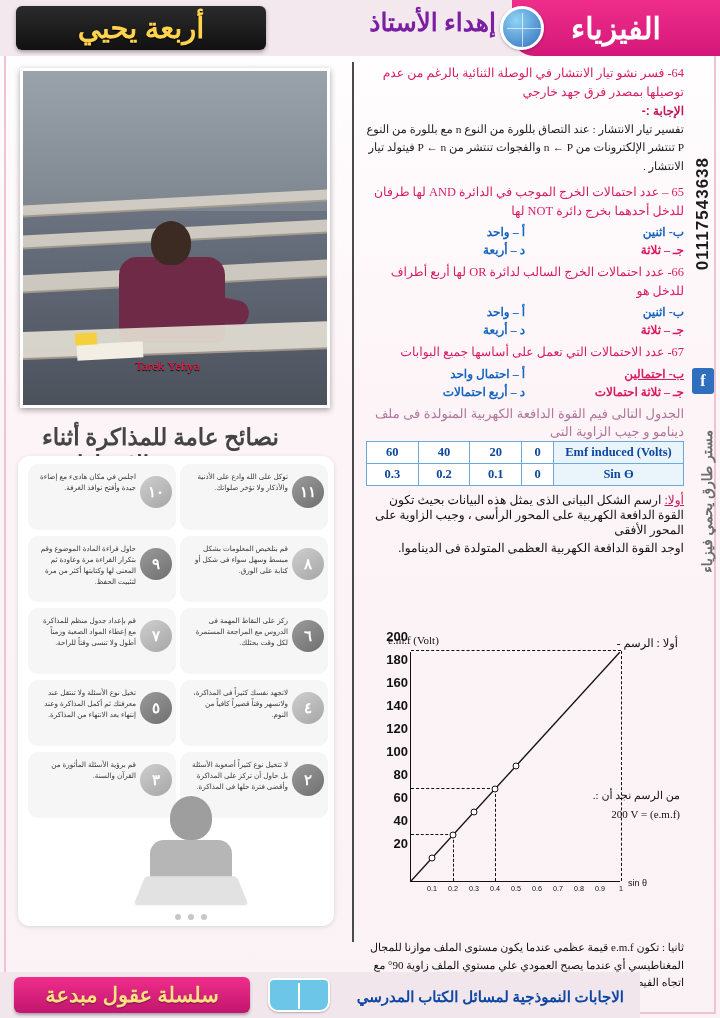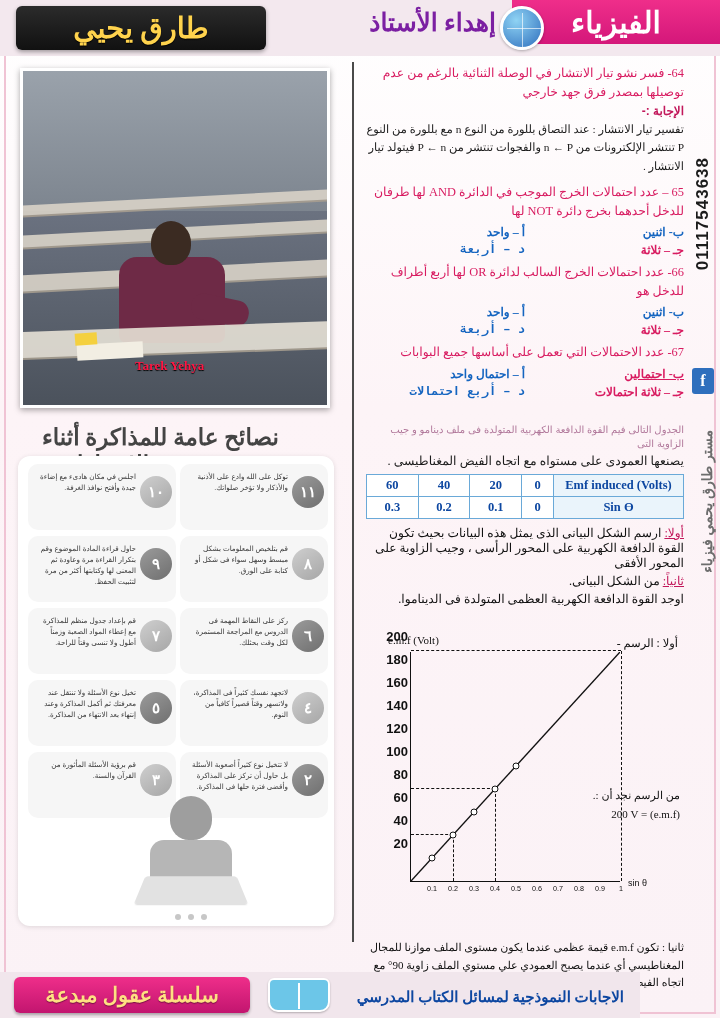--- a/index.html
+++ b/index.html
@@ -22,21 +22,21 @@
     border:2px solid #f0c3d4;
     pointer-events:none;
   }
 
   
   .header {
     position:absolute; left:0; top:0; width:720px; height:56px;
     background:#f3e8ee;
   }
   .hdr-pink {
-    position:absolute; right:0; top:0; width:208px; height:44px;
+    position:absolute; right:0; top:0; width:208px; height:56px;
     background:linear-gradient(180deg,#ef2e8a,#d4177a);
     border-bottom-left-radius:22px;
     display:flex; align-items:center; justify-content:center;
   }
   .hdr-pink .title {
     color:#fff; font-weight:bold; font-size:30px; letter-spacing:1px;
     font-family:"Liberation Serif", serif;
   }
   .globe-badge {
     position:absolute; right:176px; top:6px; width:44px; height:44px;
@@ -129,21 +129,21 @@
   .photo .main-student-body {
     position:absolute; left:96px; top:186px; width:106px; height:86px;
     background:#6e2a46; border-radius:18px 18px 8px 8px;
   }
   .photo .main-student-arm {
     position:absolute; left:168px; top:226px; width:58px; height:26px;
     background:#6e2a46; border-radius:12px; transform:rotate(12deg);
   }
   .photo .tag {
     position:absolute; left:112px; top:287px;
-    color:#ff1744; font-weight:bold; font-size:13px;
+    color:#ff1744; font-weight:normal; font-size:13px;
     text-shadow:0 1px 1px #000;
     font-family:"Liberation Serif", serif;
   }
   .photo .papers {
     position:absolute; left:54px; top:272px; width:66px; height:16px;
     background:#f2eee3; transform:rotate(-3deg);
   }
   .photo .note-yellow {
     position:absolute; left:52px; top:262px; width:22px; height:12px;
     background:#f4d03f; transform:rotate(-4deg);
@@ -228,27 +228,27 @@
   .ans { color:#c2185b; font-weight:bold; font-size:12px; margin:2px 0; }
   .para { color:#1a1a1a; font-size:11.4px; line-height:1.6; font-family:"Liberation Serif", serif; }
   .opts {
     display:flex; flex-wrap:wrap; font-size:12px; font-weight:bold;
     font-family:"Liberation Serif", serif; margin:1px 0 4px;
   }
   .opts span { width:50%; line-height:1.5; }
   .opts span.a { color:#1565c0; }
   .opts span.b { color:#1565c0; }
   .opts span.c { color:#d81b60; }
-  .opts span.d { color:#1565c0;font-family:Liberation Mono, monospace; }
+  .opts span.d { color:#1565c0; }
   .opts span.hl { color:#d81b60; text-decoration:underline; }
 
   
   .tbl-note {
     direction:rtl; text-align:right;
-    font-size:10px; color:#b0779a; line-height:1.4; margin-top:22px;
+    font-size:13px; color:#b0779a; line-height:1.4; margin-top:4px;
   }
   .tbl-intro {
     direction:rtl; text-align:right; font-size:12.4px; color:#1a1a1a;
     font-family:"Liberation Serif", serif; margin:2px 0 5px;
   }
   table.emf {
     width:100%; border-collapse:collapse; direction:rtl;
     font-family:"Liberation Serif", serif;
   }
   table.emf td {
@@ -352,21 +352,21 @@
 <div class="page">
   <div class="page-border"></div>
 
   <div class="header">
     <div class="hdr-pink">
       <div class="title">الفيزياء</div>
     </div>
     <div class="globe-badge"></div>
     <div class="hdr-dedication">إهداء الأستاذ</div>
     <div class="hdr-name-box">
-      <span>طارق يحيي</span>
+      <span>أربعة يحيي</span>
     </div>
   </div>
 
   <div class="phone-strip">
     <span>01117543638</span>
   </div>
   <div class="fb-badge">f</div>
   <div class="right-vert-label">
     <span>مستر طارق يحمي فيزياء</span>
   </div>
@@ -485,21 +485,20 @@
 
     <div class="q red">67- عدد الاحتمالات التي تعمل على أساسها جميع البوابات</div>
     <div class="opts">
       <span class="hl">ب- احتمالين</span>
       <span class="a">أ – احتمال واحد</span>
       <span class="c">جـ – ثلاثة احتمالات</span>
       <span class="d">د – أربع احتمالات</span>
     </div>
 
     <div class="tbl-note">الجدول التالى فيم القوة الدافعة الكهربية المتولدة فى ملف دينامو و جيب الزاوية التى</div>
-    <div class="tbl-intro">يصنعها العمودى على مستواه مع اتجاه الفيض المغناطيسى .</div>
 
     <table class="emf">
       <tbody>
           <tr>
         <td class="hdr">Emf induced (Volts)</td>
         <td>0</td>
         <td>20</td>
         <td>40</td>
         <td>60</td>
       </tr>
@@ -511,24 +510,20 @@
         <td>0.3</td>
       </tr>
     </tbody>
       </table>
 
     <div class="after-tbl">
       <p>
         <span class="pink u">أولا:</span>
         <span class="dark">ارسم الشكل البيانى الذى يمثل هذه البيانات بحيث تكون القوة الدافعة الكهربية على المحور الرأسى ، وجيب الزاوية على المحور الأفقى</span>
       </p>
-      <p>
-        <span class="pink u">ثانياً:</span>
-        <span class="dark">من الشكل البيانى.</span>
-      </p>
       <p class="dark">اوجد القوة الدافعة الكهربية العظمى المتولدة فى الديناموا.</p>
     </div>
   </div>
 
   <div class="graph-wrap">
     <div class="graph-label-rasm">أولا : الرسم -</div>
     <div class="graph-title">e.m.f (Volt)</div>
 
     <div class="axes">
 

